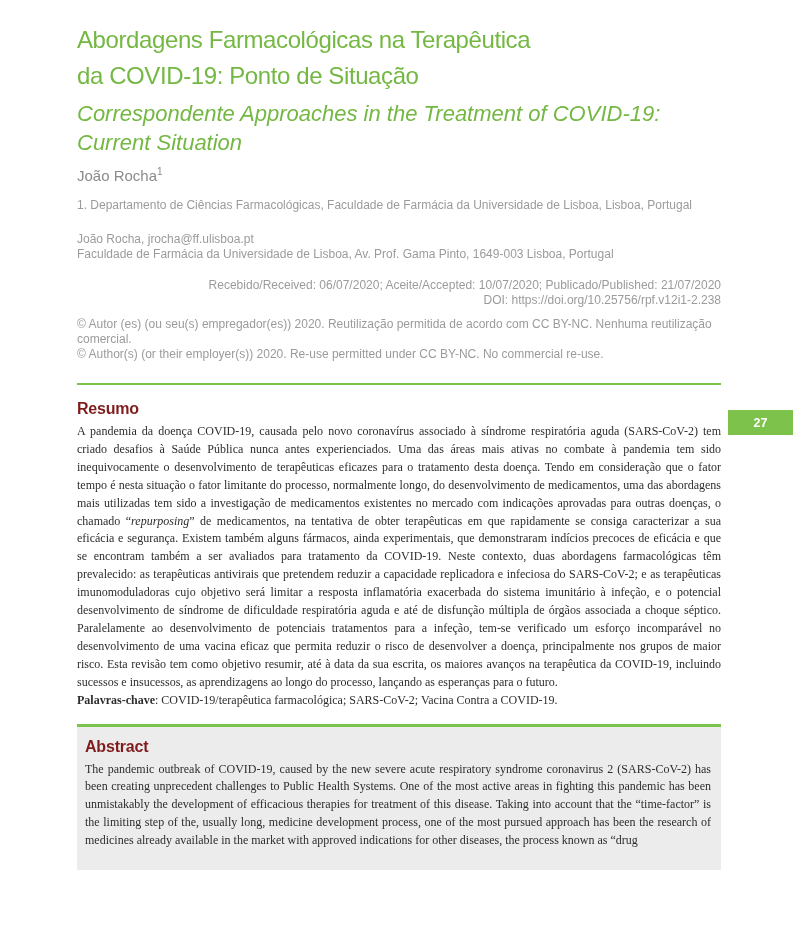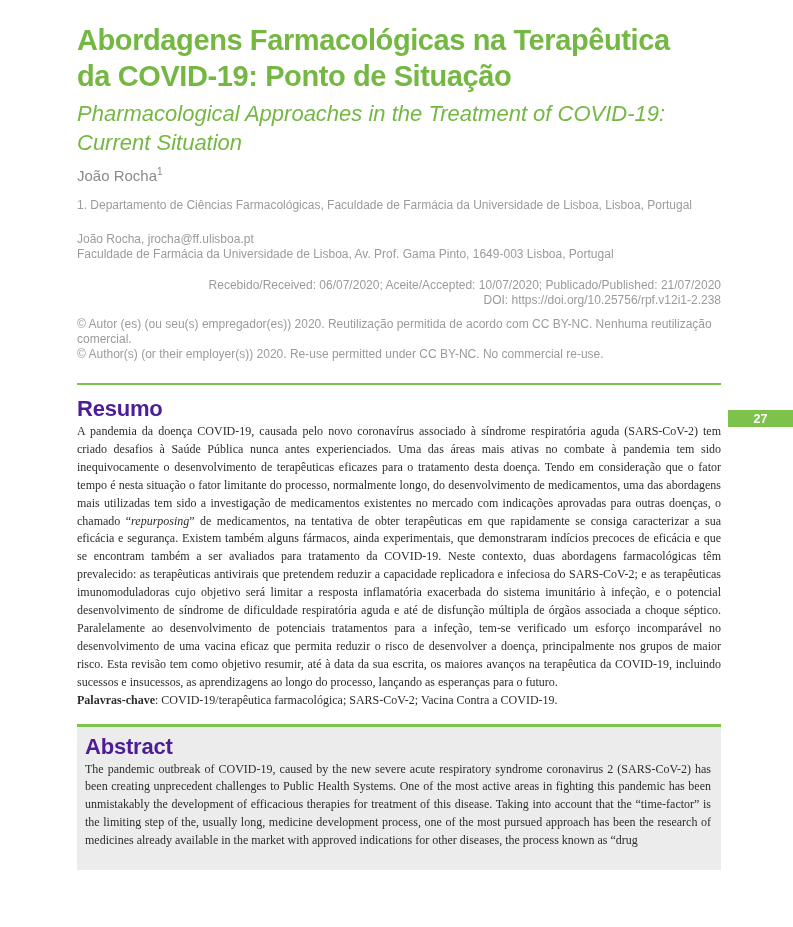--- a/index.html
+++ b/index.html
@@ -7,21 +7,21 @@
     position:relative;
     width:793px; height:927px;
     background:#ffffff;
     overflow:hidden;
     font-family:"Liberation Sans", sans-serif;
   }
   .content { position:absolute; left:77px; top:0; width:644px; }
 
   .title {
     margin-top:22px;
-    font-size:29px; line-height:36px; font-weight:bold;
+    font-size:24px; line-height:36px; font-weight:normal;
     letter-spacing:-0.4px;
     color:#74b843;
   }
   .subtitle {
     margin-top:5px;
     font-size:22px; line-height:29px;
     font-style:italic;
     color:#74b843;
   }
 
@@ -34,23 +34,23 @@
   .dates-block { margin-top:16px;text-align:right; }
   .copyright-block { margin-top:9px; }
 
   .rule {
     margin-top:21px;
     height:2px;
     background:#7cc34c;
   }
 
   .section-heading {
-    font-size:22px; line-height:24px; font-weight:bold;
+    font-size:16px; line-height:24px; font-weight:bold;
     letter-spacing:-0.2px;
-    color:#4c1d95;
+    color:#7f1d1d;
   }
   .resumo-heading { margin-top:12px; }
 
   .serif-body {
     font-family:"Liberation Serif", serif;
     font-size:12px; line-height:17.9px;
     text-align:justify;
     color:#2d2d2d;
   }
   .resumo-body { margin-top:2px; }
@@ -65,40 +65,40 @@
     background:#ececec;
     padding:7px 10px 0 8px;
     overflow:hidden;
   }
   .abstract-heading { margin-top:1px; }
   .abstract-body { margin-top:2px; }
 
   .page-tab {
     position:absolute;
     right:0; top:410px;
-    width:65px; height:17px;
+    width:65px; height:25px;
     background:#7dc24b;
     color:#ffffff;
     font-size:12.5px; font-weight:bold;
     display:flex; align-items:center; justify-content:center;
   }
 </style>
 </head>
 <body>
 
 <div class="page">
   <div class="content">
 
     <div class="title">
       <div>Abordagens Farmacológicas na Terapêutica</div>
       <div>da COVID-19: Ponto de Situação</div>
     </div>
 
     <div class="subtitle">
-      <div>Pharmacological Approaches in the Treatment of COVID-19:</div>
+      <div>Correspondente Approaches in the Treatment of COVID-19:</div>
       <div>Current Situation</div>
     </div>
 
     <div class="author"><span>João Rocha</span><sup>1</sup></div>
 
     <div class="meta affiliation">1. Departamento de Ciências Farmacológicas, Faculdade de Farmácia da Universidade de Lisboa, Lisboa, Portugal</div>
 
     <div class="meta corr-block">
       <div>João Rocha, jrocha@ff.ulisboa.pt</div>
       <div>Faculdade de Farmácia da Universidade de Lisboa, Av. Prof. Gama Pinto, 1649-003 Lisboa, Portugal</div>

